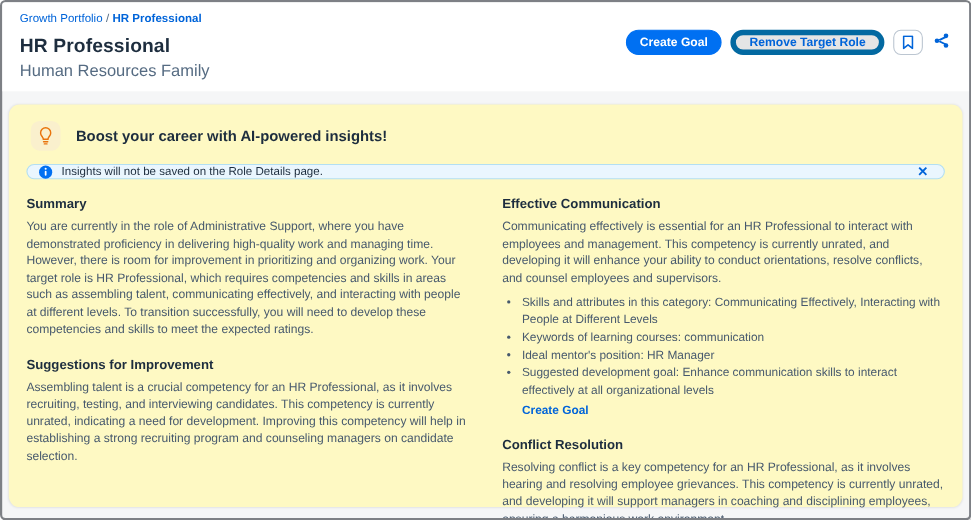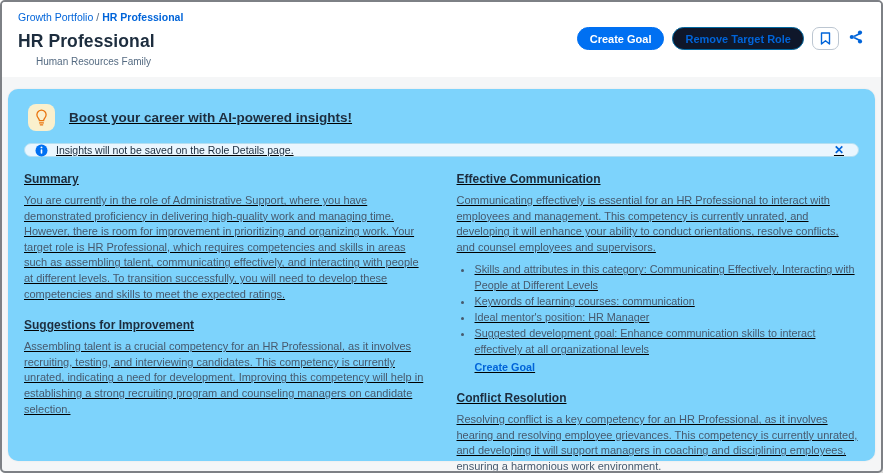--- a/index.html
+++ b/index.html
@@ -22,45 +22,45 @@
     background: #fff;
     padding: 9px 16px 10px 16px;
     flex: 0 0 auto;
     display: flex; justify-content: space-between; align-items: flex-start;
   }
   .breadcrumb { font-size: 10.5px; margin-bottom: 8px; color: #556b82; }
   .breadcrumb a { color: #0064d9; text-decoration: none; cursor: pointer; }
   .breadcrumb .crumb-current { font-weight: bold; }
   .breadcrumb .sep { color: #556b82; margin: 0 3px; }
   .page-title { font-size: 17.5px; font-weight: bold; color: #1d2d3e; letter-spacing: .1px; }
-  .page-subtitle { font-size: 10px; color: #556b82; margin-top: 4px; margin-left: 18px; }
+  .page-subtitle { font-size: 15px; color: #556b82; margin-top: 4px; }
   .header-actions { display: flex; align-items: center; gap: 8px; margin-top: 16px; }
   .btn {
     font-family: "Liberation Sans", sans-serif;
     font-size: 11px; font-weight: bold;
     height: 23px; padding: 0 12px;
     border-radius: 12px; cursor: pointer;
     display: inline-flex; align-items: center; justify-content: center;
   }
   .btn-primary { background: #0070f2; border: 1px solid #0070f2; color: #fff; }
-  .btn-secondary { background: #0f172a; border: 1px solid #0369a1; color: #0064d9; }
+  .btn-secondary { background: #e5e5e5; border: 5px solid #0369a1; color: #0064d9; }
   .btn-icon {
     width: 27px; height: 23px; padding: 0;
     background: #fff; border: 1px solid #bcc6d1; border-radius: 7px;
     color: #0064d9;
   }
   .btn-ghost-icon { background: transparent; border: none; color: #0064d9; padding: 0 2px; height: 23px; cursor: pointer; }
   
   .content-area { flex: 1 1 auto; padding: 12px 6px 10px 6px; overflow: hidden; }
   .card {
-    background: #7dd3fc; border-radius: 10px;
+    background: #fef9c3; border-radius: 10px;
     height: 100%;
     padding: 13px 16px 10px 16px;
     box-shadow: 0 0 2px rgba(0,0,0,.08);
-    display: flex; flex-direction: column; text-decoration: underline;
+    display: flex; flex-direction: column;
   }
   .banner { display: flex; align-items: center; gap: 14px; margin: 2px 0 12px 4px; }
   .bulb-tile {
     width: 27px; height: 27px; border-radius: 8px;
     background: #faf0cd; display: flex; align-items: center; justify-content: center;
     flex: 0 0 auto;
   }
   .banner-title { font-size: 13.5px; font-weight: bold; color: #1d2d3e; }
   
   .info-strip {

